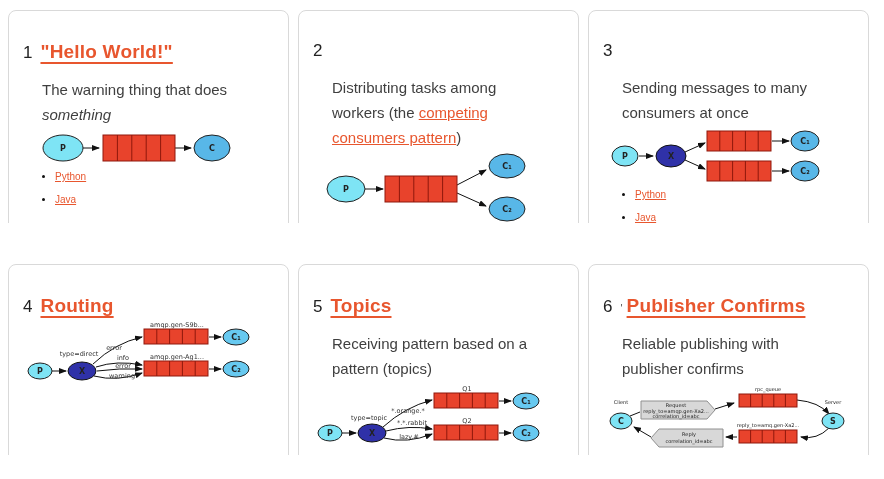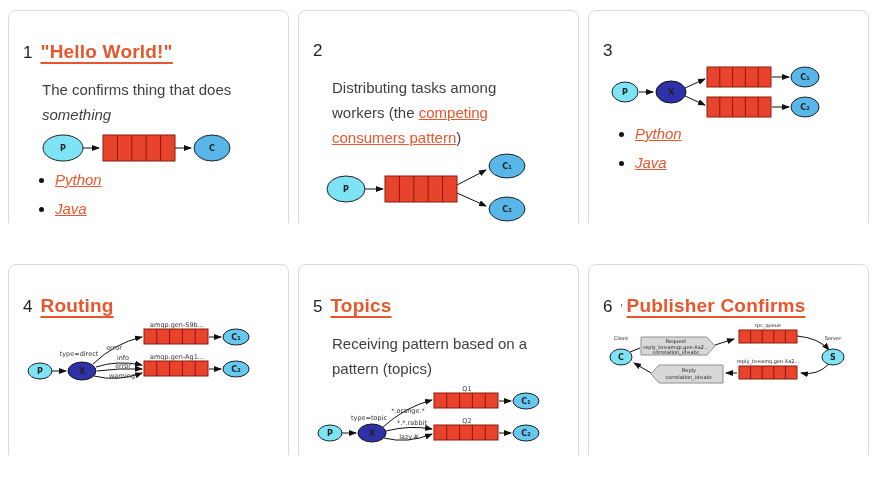--- a/index.html
+++ b/index.html
@@ -45,38 +45,38 @@
   }
   .desc em{font-style:italic;}
   .desc a{color:var(--accent);text-decoration:underline;cursor:pointer;}
   .diagram{display:block;}
   .d1{margin:2px 0 0 32px;}
   .d2{margin:2px 0 0 26px;}
   .d3{margin:2px 0 0 22px;}
   .d45{margin:2px 0 0 18px;}
   .d6{margin:2px 0 0 14px;}
   ul.links{margin:4px 0 0 46px;list-style:disc;}
-  ul.links li{margin-bottom:12px;font-size:15px;color:#111;font-style:italic;}
+  ul.links li{margin-bottom:12px;font-size:10px;color:#111;}
   ul.links a{color:var(--accent);text-decoration:underline;cursor:pointer;}
   text{font-family:"DejaVu Sans", sans-serif;fill:#222;}
   .lbl{font-size:6.5px;fill:#333;}
   .tiny{font-size:5px;fill:#222;}
   .node{font-size:8px;font-weight:bold;}
   .wire{stroke:#111;stroke-width:1;fill:none;}
 </style>
 </head>
 <body>
 
 <div class="clip row1 col1">
   <div class="card">
     <div class="card-head">
       <span class="num">1</span>
       <a class="title">"Hello World!"</a>
     </div>
-    <p class="desc"><span>The confirms thing that does </span><em>something</em></p>
+    <p class="desc"><span>The warning thing that does </span><em>something</em></p>
     <svg class="diagram d1" width="195" height="38" viewBox="0 0 195 38">
       <defs>
           <marker id="a1" markerWidth="8" markerHeight="6" refX="7" refY="3" orient="auto">
             <path d="M0,0 L8,3 L0,6 z" fill="#111"></path>
           </marker>
         </defs>
       <line class="wire" x1="42" y1="19" x2="58" y2="19" marker-end="url(#a1)"></line>
       <line class="wire" x1="134" y1="19" x2="150" y2="19" marker-end="url(#a1)"></line>
       <ellipse cx="22" cy="19" rx="20" ry="13" fill="var(--producer)" stroke="#222"></ellipse>
       <text class="node" x="22" y="22" text-anchor="middle">P</text>
@@ -127,20 +127,21 @@
       <text class="node" x="182" y="60" text-anchor="middle">C₂</text>
     </svg>
   </div>
 </div>
 
 <div class="clip row1 col3">
   <div class="card">
     <div class="card-head">
       <span class="num">3</span>
     </div>
+    <p class="desc"><span>Sending messages to many consumers at once</span></p>
     <svg class="diagram d3" width="225" height="58" viewBox="0 0 225 58">
       <defs>
           <marker id="a3" markerWidth="8" markerHeight="6" refX="7" refY="3" orient="auto">
             <path d="M0,0 L8,3 L0,6 z" fill="#111"></path>
           </marker>
         </defs>
       <line class="wire" x1="28" y1="29" x2="42" y2="29" marker-end="url(#a3)"></line>
       <path class="wire" d="M74,25 L94,16" marker-end="url(#a3)"></path>
       <path class="wire" d="M74,33 L94,42" marker-end="url(#a3)"></path>
       <line class="wire" x1="161" y1="14" x2="178" y2="14" marker-end="url(#a3)"></line>
@@ -278,20 +279,21 @@
   </div>
 </div>
 
 <div class="clip row2 col3">
   <div class="card">
     <div class="card-head">
       <span class="num">6</span>
       <span class="mark">'</span>
       <a class="title">Publisher Confirms</a>
     </div>
+    <p class="desc"><span>Reliable publishing with publisher confirms</span></p>
     <svg class="diagram d6" width="250" height="68" viewBox="0 0 250 68">
       <defs>
           <marker id="a6" markerWidth="8" markerHeight="6" refX="7" refY="3" orient="auto">
             <path d="M0,0 L8,3 L0,6 z" fill="#111"></path>
           </marker>
         </defs>
       <text class="tiny" x="18" y="21" text-anchor="middle" font-size="6">Client</text>
       <text class="tiny" x="230" y="21" text-anchor="middle" font-size="6">Server</text>
       <text class="tiny" x="165" y="8" text-anchor="middle" font-size="6">rpc_queue</text>
       <text class="tiny" x="165" y="44" text-anchor="middle">reply_to=amq.gen-Xa2...</text>

